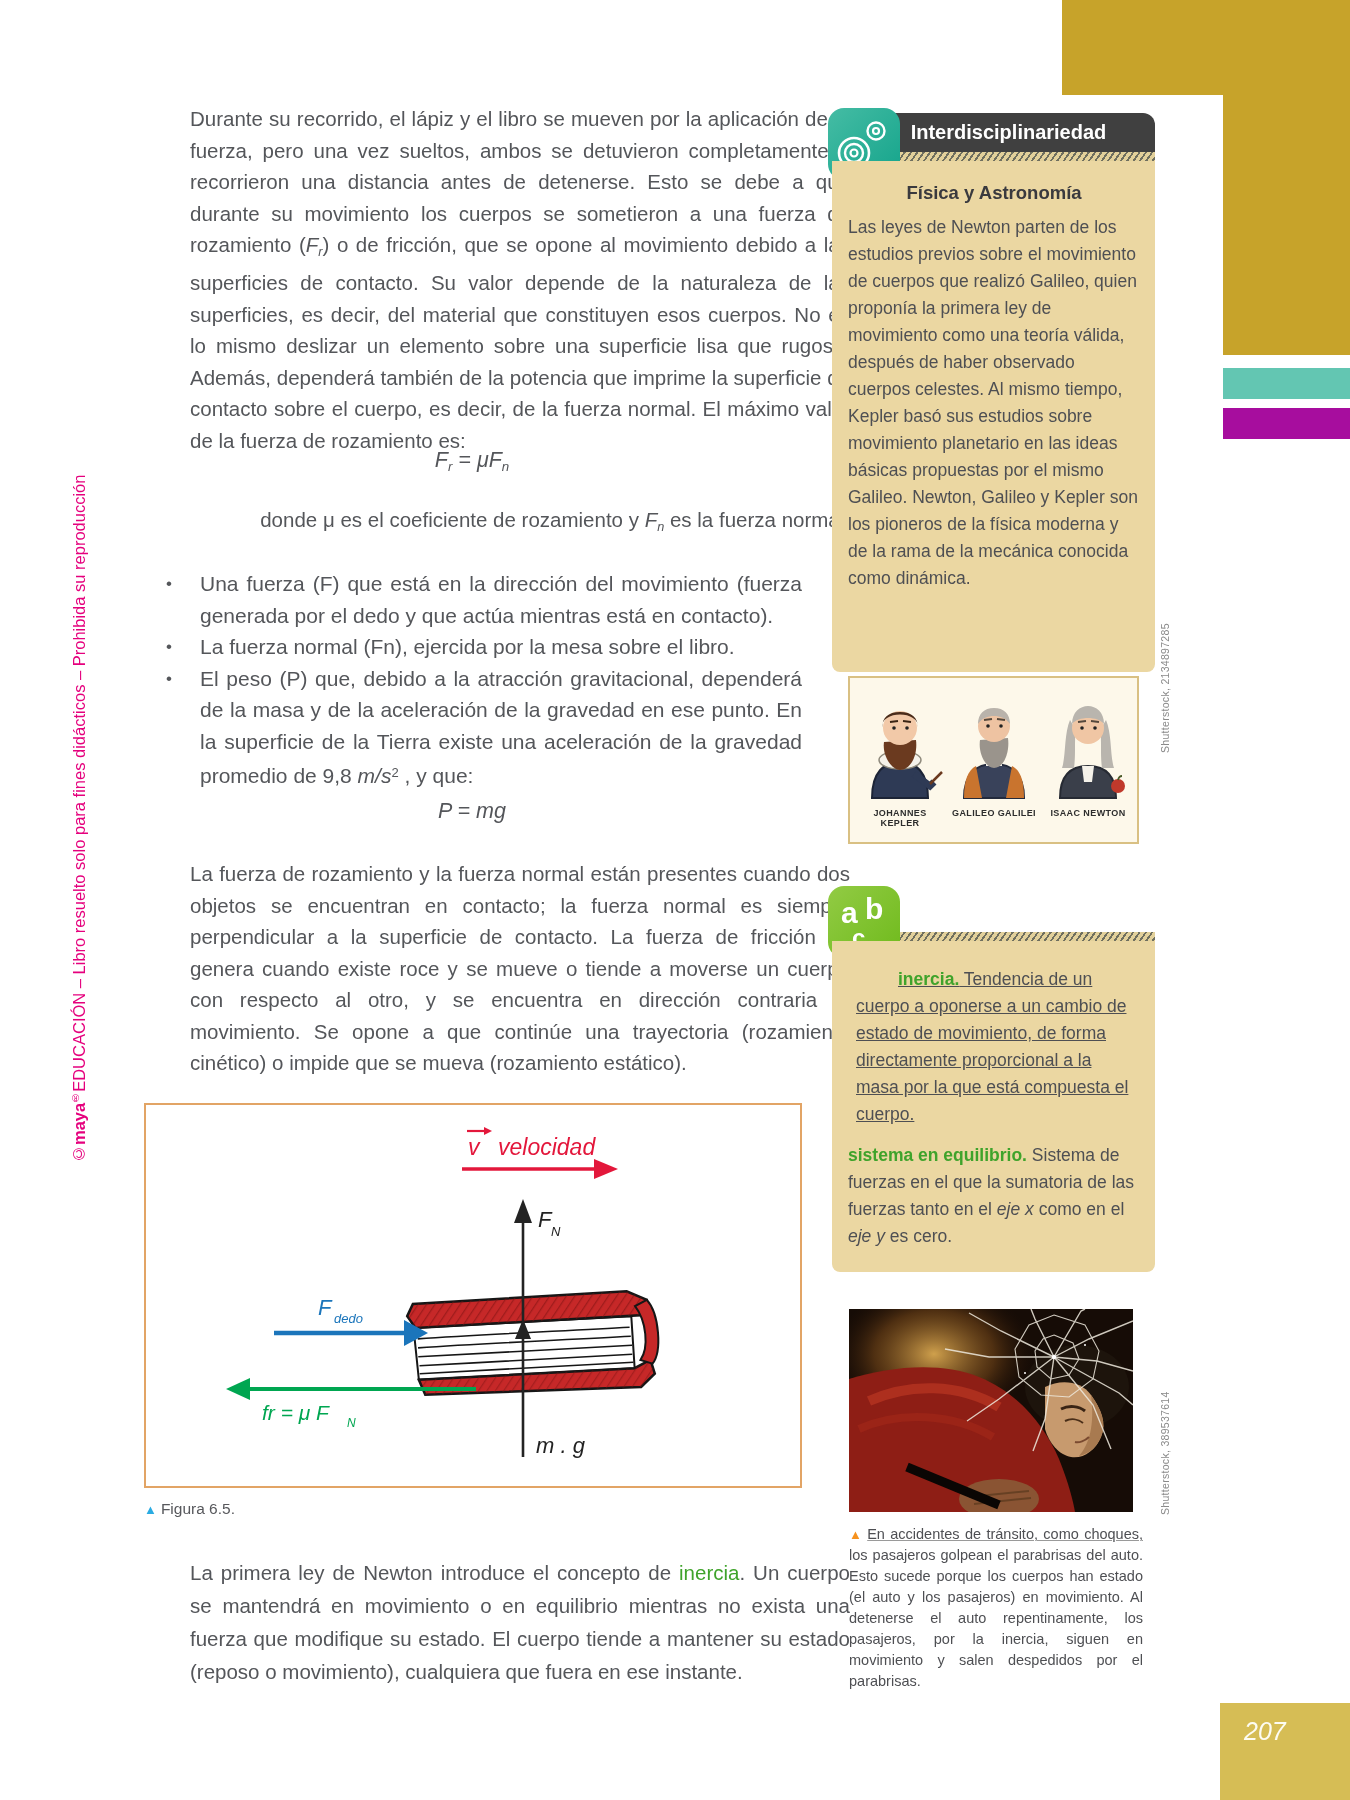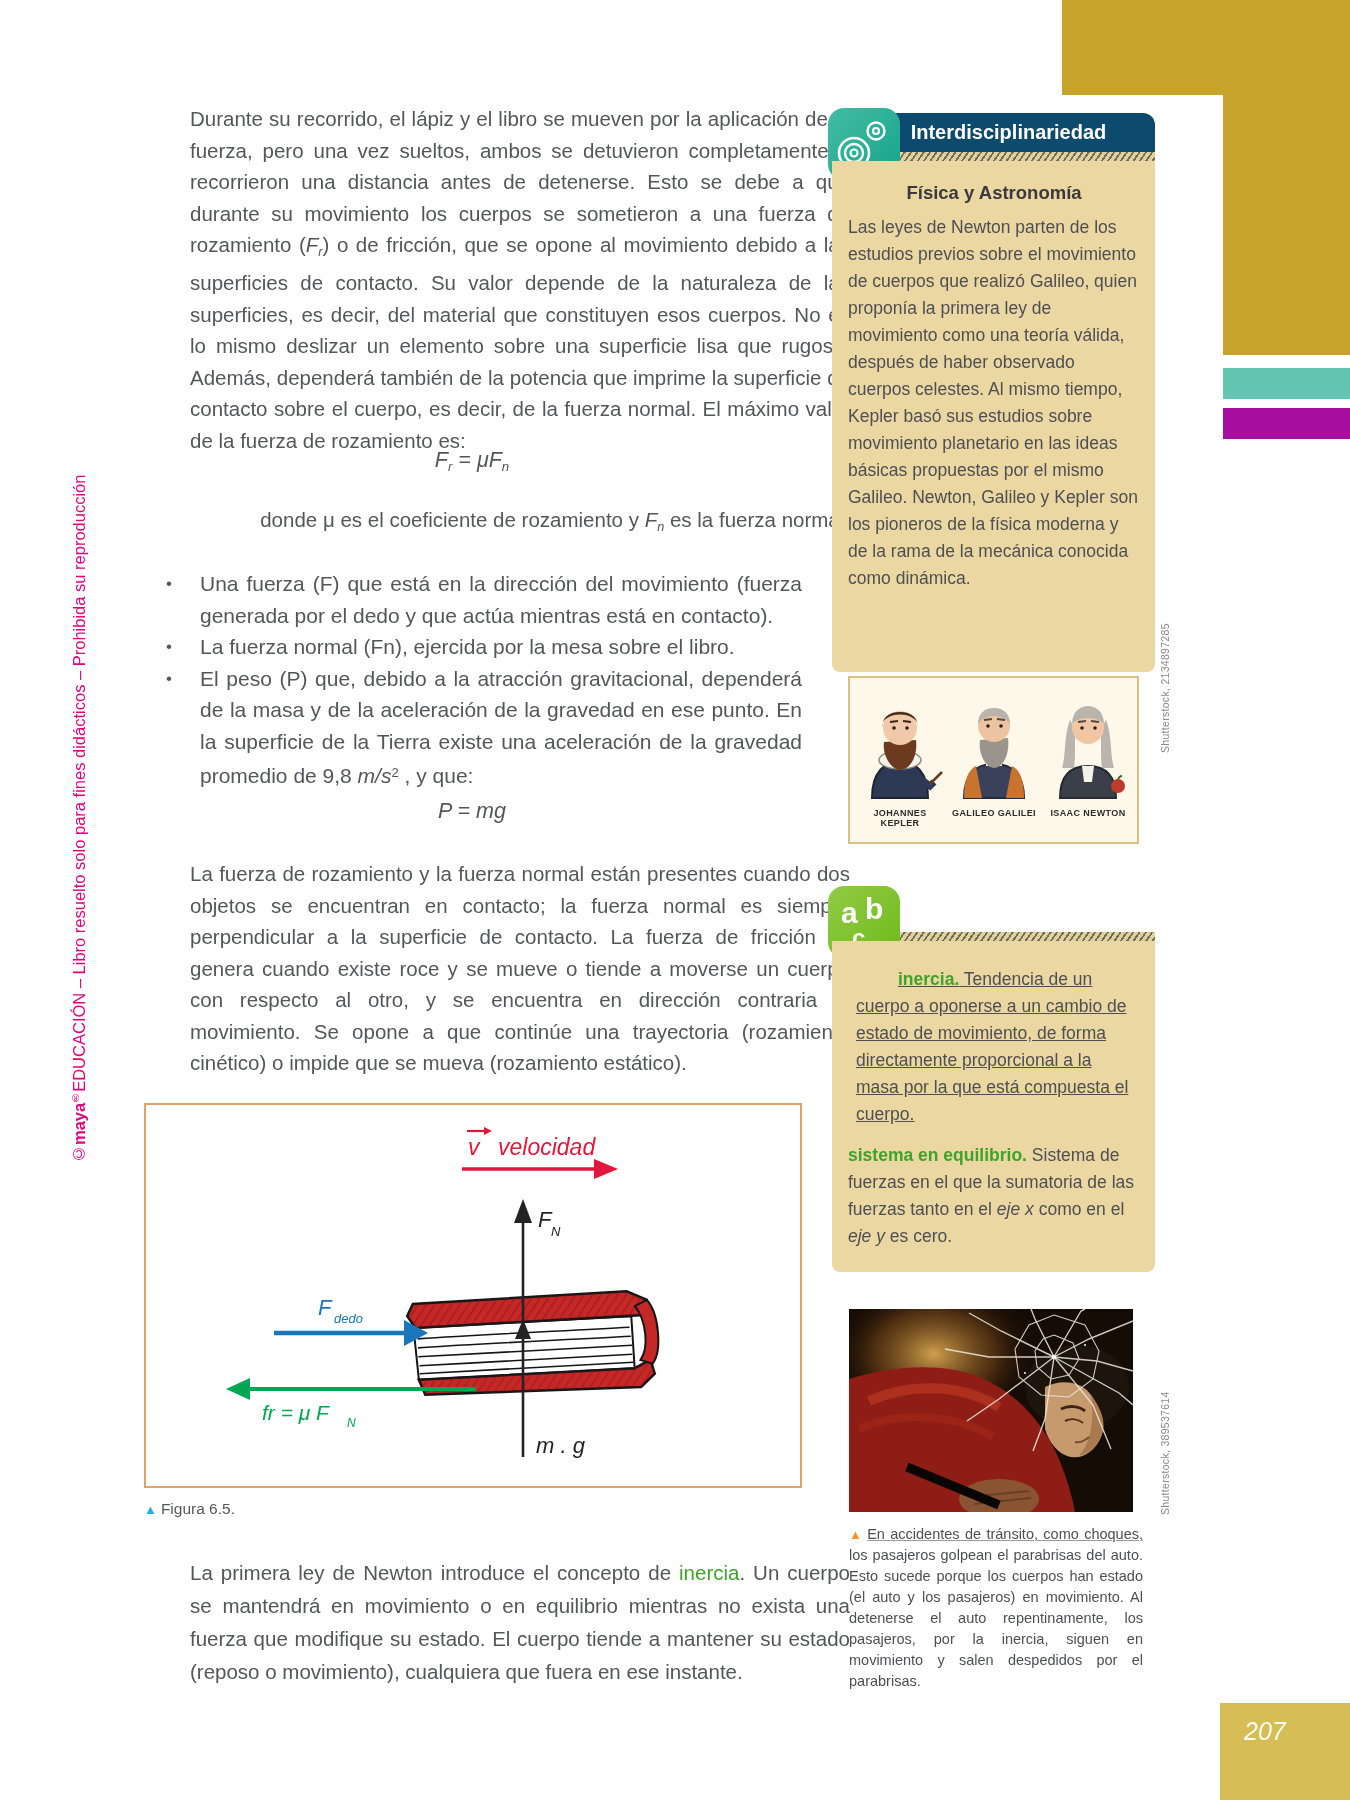--- a/index.html
+++ b/index.html
@@ -58,21 +58,21 @@
   }
   .icon-teal  { left:828px; top:108px; background:linear-gradient(135deg,#45bca4,#14a48b); }
   .icon-green { left:828px; top:886px; background:linear-gradient(135deg,#92cb44,#6fba1c); }
   .icon-green .l { position:absolute; color:#fff; font-weight:bold; line-height:1; }
 
   .hdr-bar {
     position:absolute; left:862px; width:293px; height:39px;
     border-radius:0 12px 0 0; color:#fff; font-weight:bold; font-size:20px;
     text-align:center; line-height:39px;
   }
-  .hdr-teal  { top:113px; background:#0c4a6e; }
+  .hdr-teal  { top:113px; background:#404040; }
   .hdr-green { top:893px; background:#76bf21; }
   .hatch {
     position:absolute; left:872px; width:283px; height:9px;
     background:repeating-linear-gradient(125deg,#6f6f5f 0 1.8px,#e2d09a 1.8px 5.2px);
   }
   .hatch-1 { top:152px; }
   .hatch-2 { top:932px; }
 
   .tanbox {
     position:absolute; left:832px; width:323px; background:#ebd7a2;

